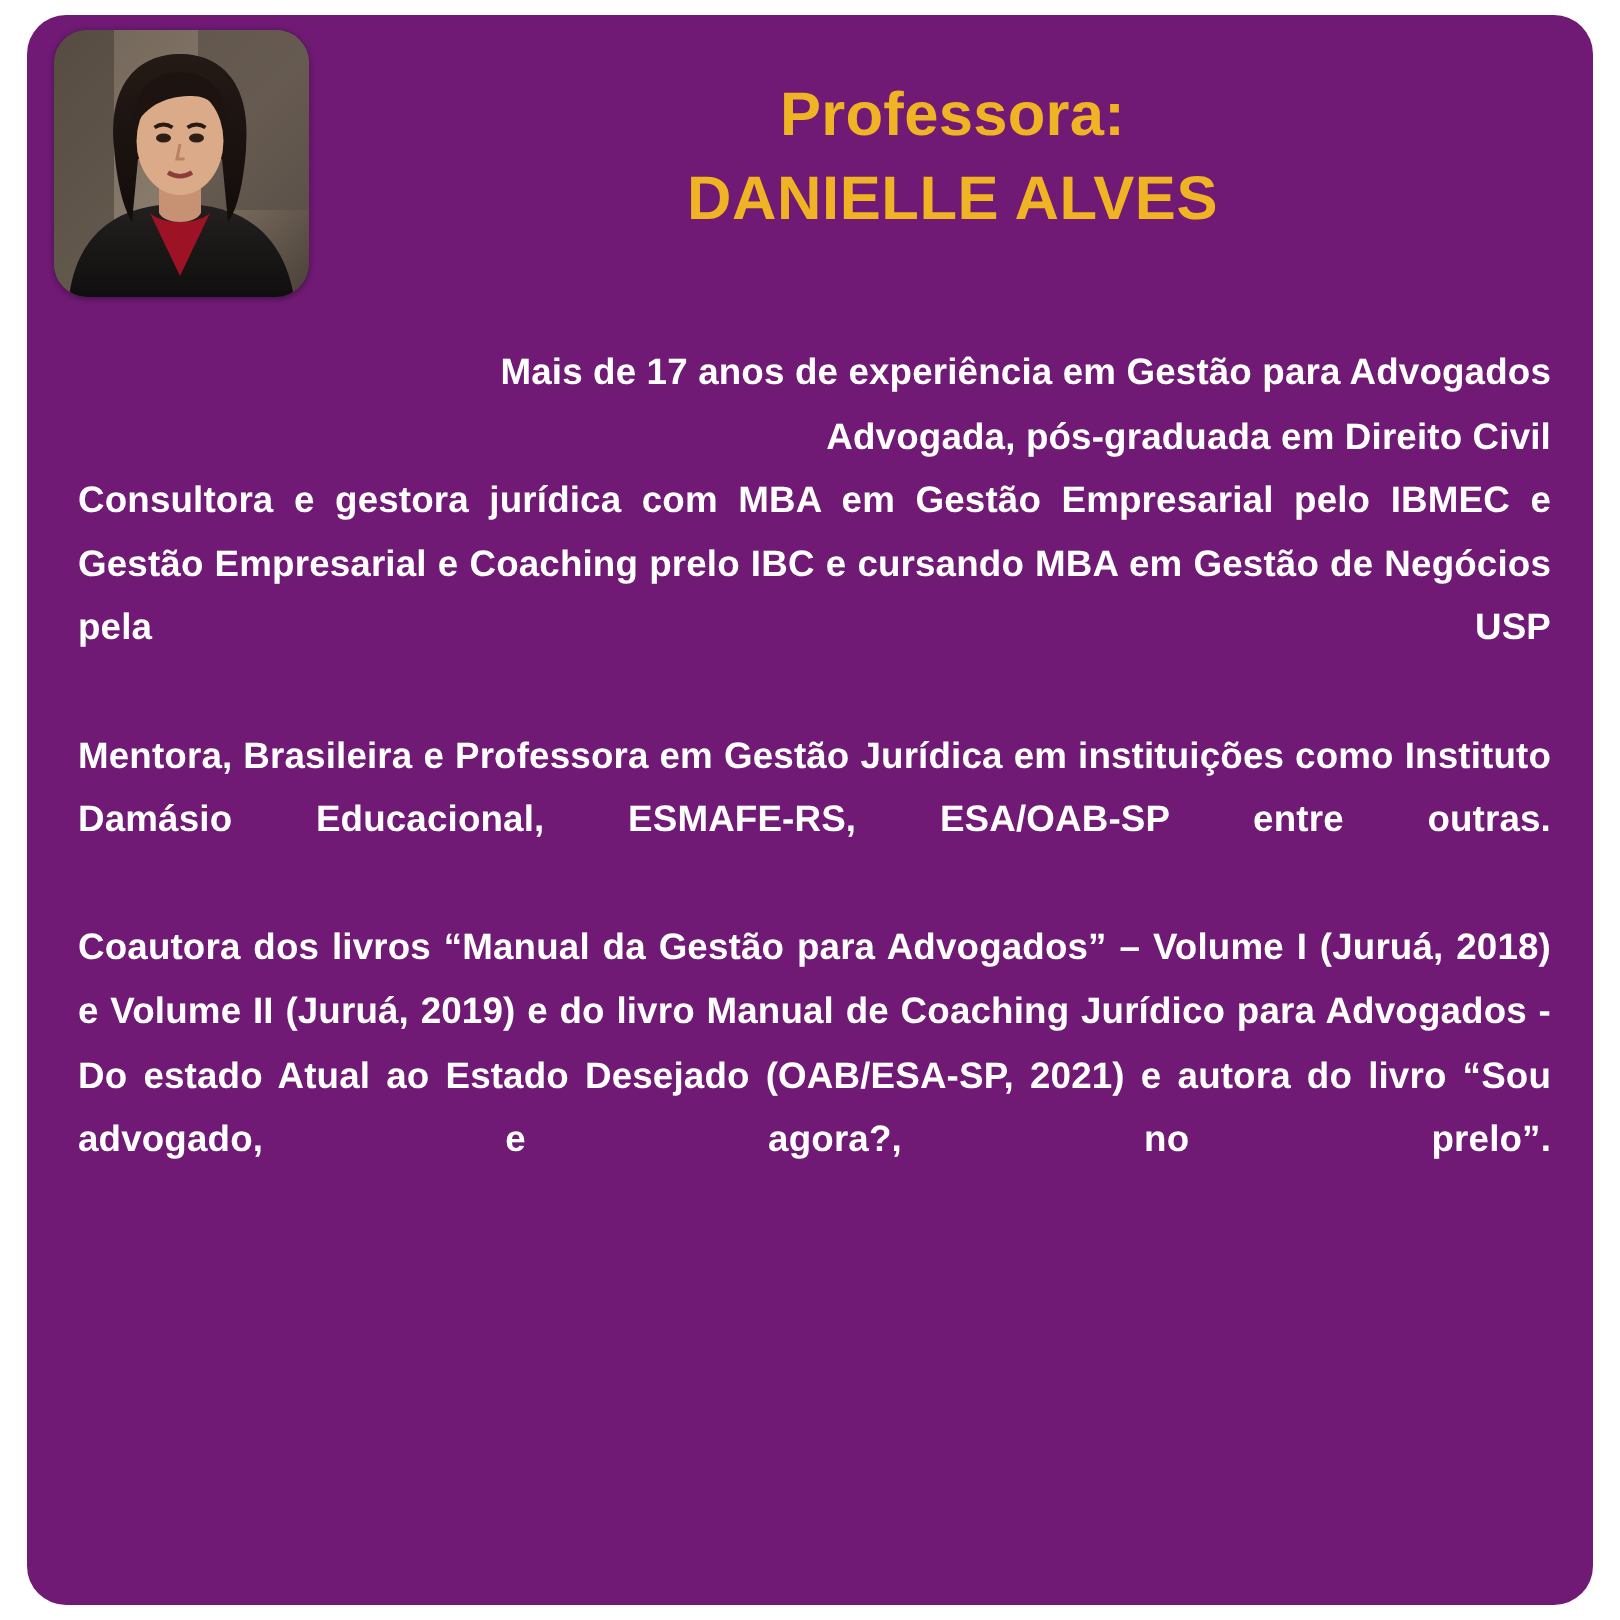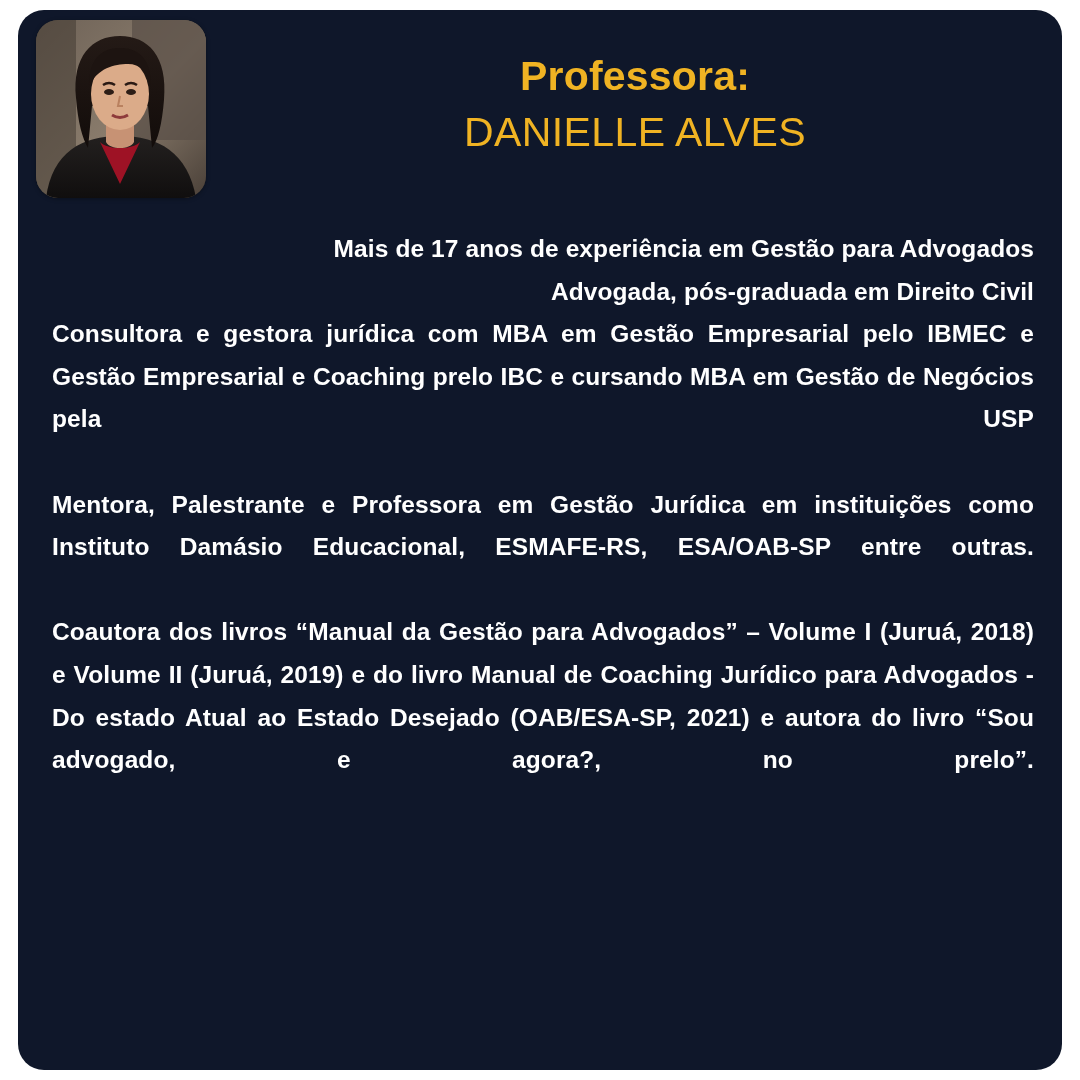--- a/index.html
+++ b/index.html
@@ -13,21 +13,21 @@
     font-family: "Liberation Sans", sans-serif;
     overflow: hidden;
   }
 
   .card {
     position: absolute;
     left: 18px;
     top: 10px;
     width: 1044px;
     height: 1060px;
-    background: #0f172a;
+    background: #701a75;
     border-radius: 26px;
     box-sizing: border-box;
     overflow: hidden;
   }
 
   .header {
     position: relative;
     height: 196px;
   }
 
@@ -53,21 +53,21 @@
     color: #f0b323;
     line-height: 1.18;
   }
   .title-line1 {
     font-size: 41px;
     font-weight: bold;
     letter-spacing: 0.2px;
   }
   .title-line2 {
     font-size: 41px;
-    font-weight: normal;
+    font-weight: bold;
     letter-spacing: 0.4px;
     margin-top: 8px;
   }
 
   .body-text {
     position: absolute;
     left: 34px;
     right: 28px;
     top: 218px;
     color: #ffffff;
@@ -146,17 +146,17 @@
       <div class="title-line1">Professora:</div>
       <div class="title-line2">DANIELLE ALVES</div>
     </div>
 
   </div>
 
   <div class="body-text">
     <p class="para nojustify">Mais de 17 anos de experiência em Gestão para Advogados</p>
     <p class="para nojustify">Advogada, pós-graduada em Direito Civil</p>
     <p class="para">Consultora e gestora jurídica com MBA em Gestão Empresarial pelo IBMEC e Gestão Empresarial e Coaching prelo IBC e cursando MBA em Gestão de Negócios pela USP</p>
-    <p class="para">Mentora, Palestrante e Professora em Gestão Jurídica em instituições como Instituto Damásio Educacional, ESMAFE-RS, ESA/OAB-SP entre outras.</p>
+    <p class="para">Mentora, Brasileira e Professora em Gestão Jurídica em instituições como Instituto Damásio Educacional, ESMAFE-RS, ESA/OAB-SP entre outras.</p>
     <p class="para">Coautora dos livros “Manual da Gestão para Advogados” – Volume I (Juruá, 2018) e Volume II (Juruá, 2019) e do livro Manual de Coaching Jurídico para Advogados - Do estado Atual ao Estado Desejado (OAB/ESA-SP, 2021) e autora do livro “Sou advogado, e agora?, no prelo”.</p>
   </div>
 
 </div>
 
 </body></html>

